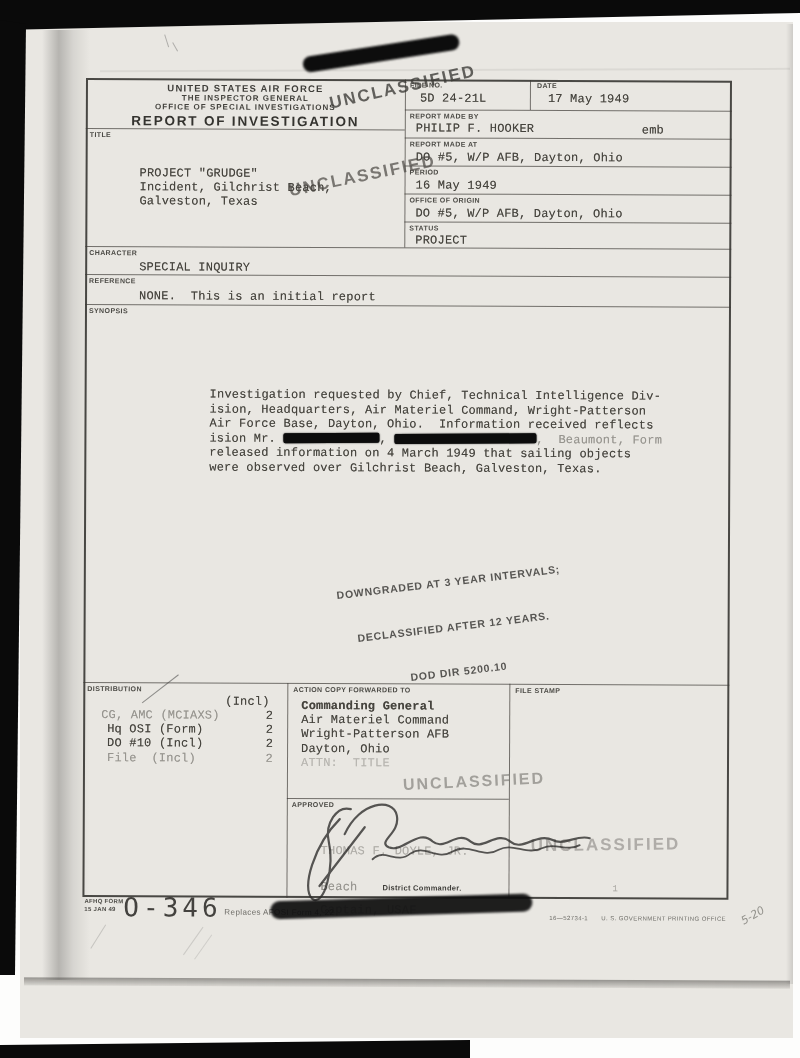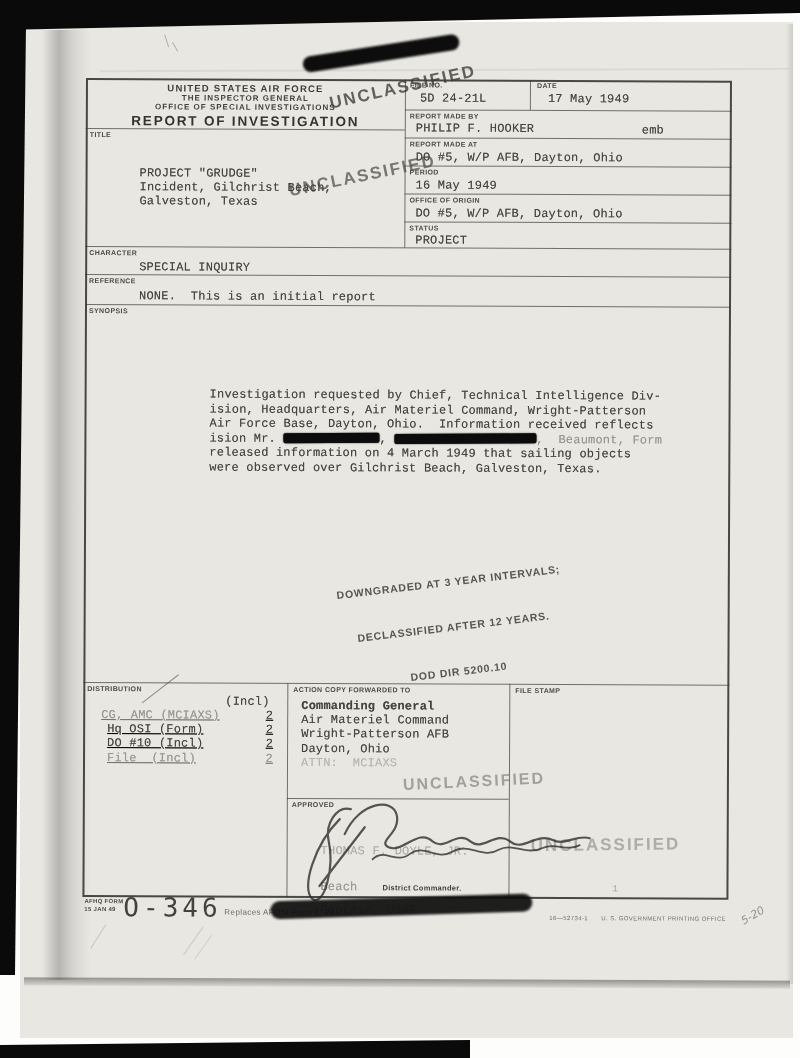--- a/index.html
+++ b/index.html
@@ -43,21 +43,21 @@
   .stampC{font-size:16px;color:rgba(118,116,112,0.62);transform:rotate(-3deg);}
   .stampD{font-size:17px;color:rgba(132,130,126,0.58);transform:rotate(-1deg);}
   .dg-stamp{width:320px;text-align:center;transform:rotate(-7deg);color:rgba(45,44,41,0.78);
     font-weight:bold;font-size:10.5px;letter-spacing:0.8px;line-height:15px;white-space:pre;}
   .watermark{font-size:27px;font-weight:bold;letter-spacing:0.5px;color:rgba(255,255,255,0.92);
     -webkit-text-stroke:1.6px rgba(88,86,82,0.5);text-shadow:0 0 2px rgba(255,255,255,0.6);}
   .redact{display:inline-block;height:10px;background:#0c0c0c;border-radius:2px;
     vertical-align:-1px;box-shadow:0 0 1.5px #000;transform:rotate(-0.6deg);}
   .smudge{background:#0d0d0d;border-radius:9px;filter:blur(1.2px);}
   .syn-block div{height:14.5px;}
-  .dist-row{display:flex;justify-content:space-between;width:172px;height:14.2px;text-decoration:underline;}
+  .dist-row{display:flex;justify-content:space-between;width:172px;height:14.2px;}
   .faint35{opacity:0.35;} .faint3{opacity:0.3;} .faint5{opacity:0.5;}
   .footer-tiny{font-size:6px;color:#4e4d48;letter-spacing:0.3px;white-space:pre;font-weight:bold;}
   .gpo{font-size:6px;color:#6d6c67;letter-spacing:0.4px;white-space:pre;}
   .form-num{font-family:"DejaVu Sans Mono",monospace;font-size:26px;letter-spacing:4px;color:rgba(44,43,40,0.88);}
   .handnote{font-family:"DejaVu Sans",sans-serif;font-style:italic;font-size:11px;color:#93928c;transform:rotate(-30deg);}
   .commander{font-size:7.5px;color:#3f3e3a;font-weight:bold;letter-spacing:0.3px;}
 </style>
 </head>
 <body>
 
@@ -168,21 +168,21 @@
         <span class="tv faint5" style="position:static;">2</span>
       </div>
   </div>
 
   <div class="abs lbl" style="left:296px;top:685px;">ACTION COPY FORWARDED TO</div>
   <div class="abs" style="left:304px;top:698px;">
     <div class="tv" style="position:static;height:14.2px;font-weight:bold;">Commanding General</div>
     <div class="tv" style="position:static;height:14.2px;">Air Materiel Command</div>
     <div class="tv" style="position:static;height:14.2px;">Wright-Patterson AFB</div>
     <div class="tv" style="position:static;height:14.2px;">Dayton, Ohio</div>
-    <div class="tv faint3" style="position:static;height:14.2px;">ATTN:  MCIAXS</div>
+    <div class="tv faint3" style="position:static;height:14.2px;">ATTN:  TITLE</div>
   </div>
 
   <div class="abs lbl" style="left:518px;top:685px;">FILE STAMP</div>
   <div class="abs tv faint35" style="left:616px;top:882px;font-size:9px;">1</div>
 
   <div class="abs lbl" style="left:295px;top:800px;">APPROVED</div>
   <div class="abs tv faint35" style="left:324px;top:843px;">THOMAS F. DOYLE, JR.</div>
   <div class="abs tv faint3" style="left:324px;top:858px;margin-top:44px;">Captain, USAF</div>
   <div class="abs tv faint5" style="left:324px;top:879px;">Beach</div>
   <div class="abs commander" style="left:386px;top:882px;">District Commander.</div>

